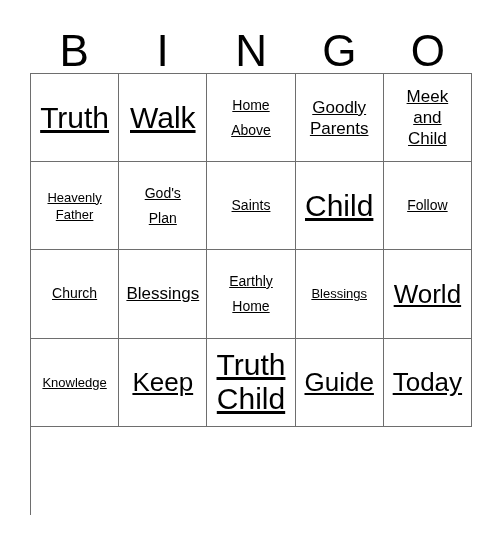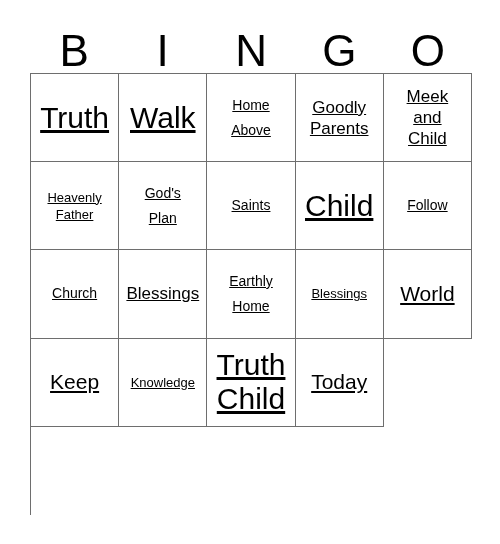--- a/index.html
+++ b/index.html
@@ -69,21 +69,21 @@
   }
   .cell .cell-text {
     display: block;
     width: 100%;
     color: #000000;
     font-weight: 400;
     white-space: pre-line;
   }
   
   .s-xl .cell-text { font-size: 30px; line-height: 34px; }
-  .s-lg .cell-text { font-size: 21px; line-height: 30px; }
+  .s-lg .cell-text { font-size: 26px; line-height: 30px; }
   .s-md .cell-text { font-size: 14px; line-height: 25px; }
   .s-sm .cell-text { font-size: 17px; line-height: 21px; }
   .s-xs .cell-text { font-size: 13px; line-height: 17px; }
 </style>
 </head>
 <body>
 
 <div id="card">
 
   <div id="header-row">
@@ -145,28 +145,31 @@
         <span class="cell-text">Earthly
 Home</span>
       </div>
     <div class="cell s-xs">
         <span class="cell-text">Blessings</span>
       </div>
     <div class="cell s-lg">
         <span class="cell-text">World</span>
       </div>
 
+    <div class="cell s-xs">
+        <span class="cell-text">Knowledge</span>
+      </div>
     <div class="cell s-lg">
         <span class="cell-text">Keep</span>
-      </div>
-    <div class="cell s-xs">
-        <span class="cell-text">Knowledge</span>
       </div>
     <div class="cell s-xl">
         <span class="cell-text">Truth
 Child</span>
+      </div>
+    <div class="cell s-lg">
+        <span class="cell-text">Guide</span>
       </div>
     <div class="cell s-lg">
         <span class="cell-text">Today</span>
       </div>
 
   </div>
 </div>
 
 </body></html>

